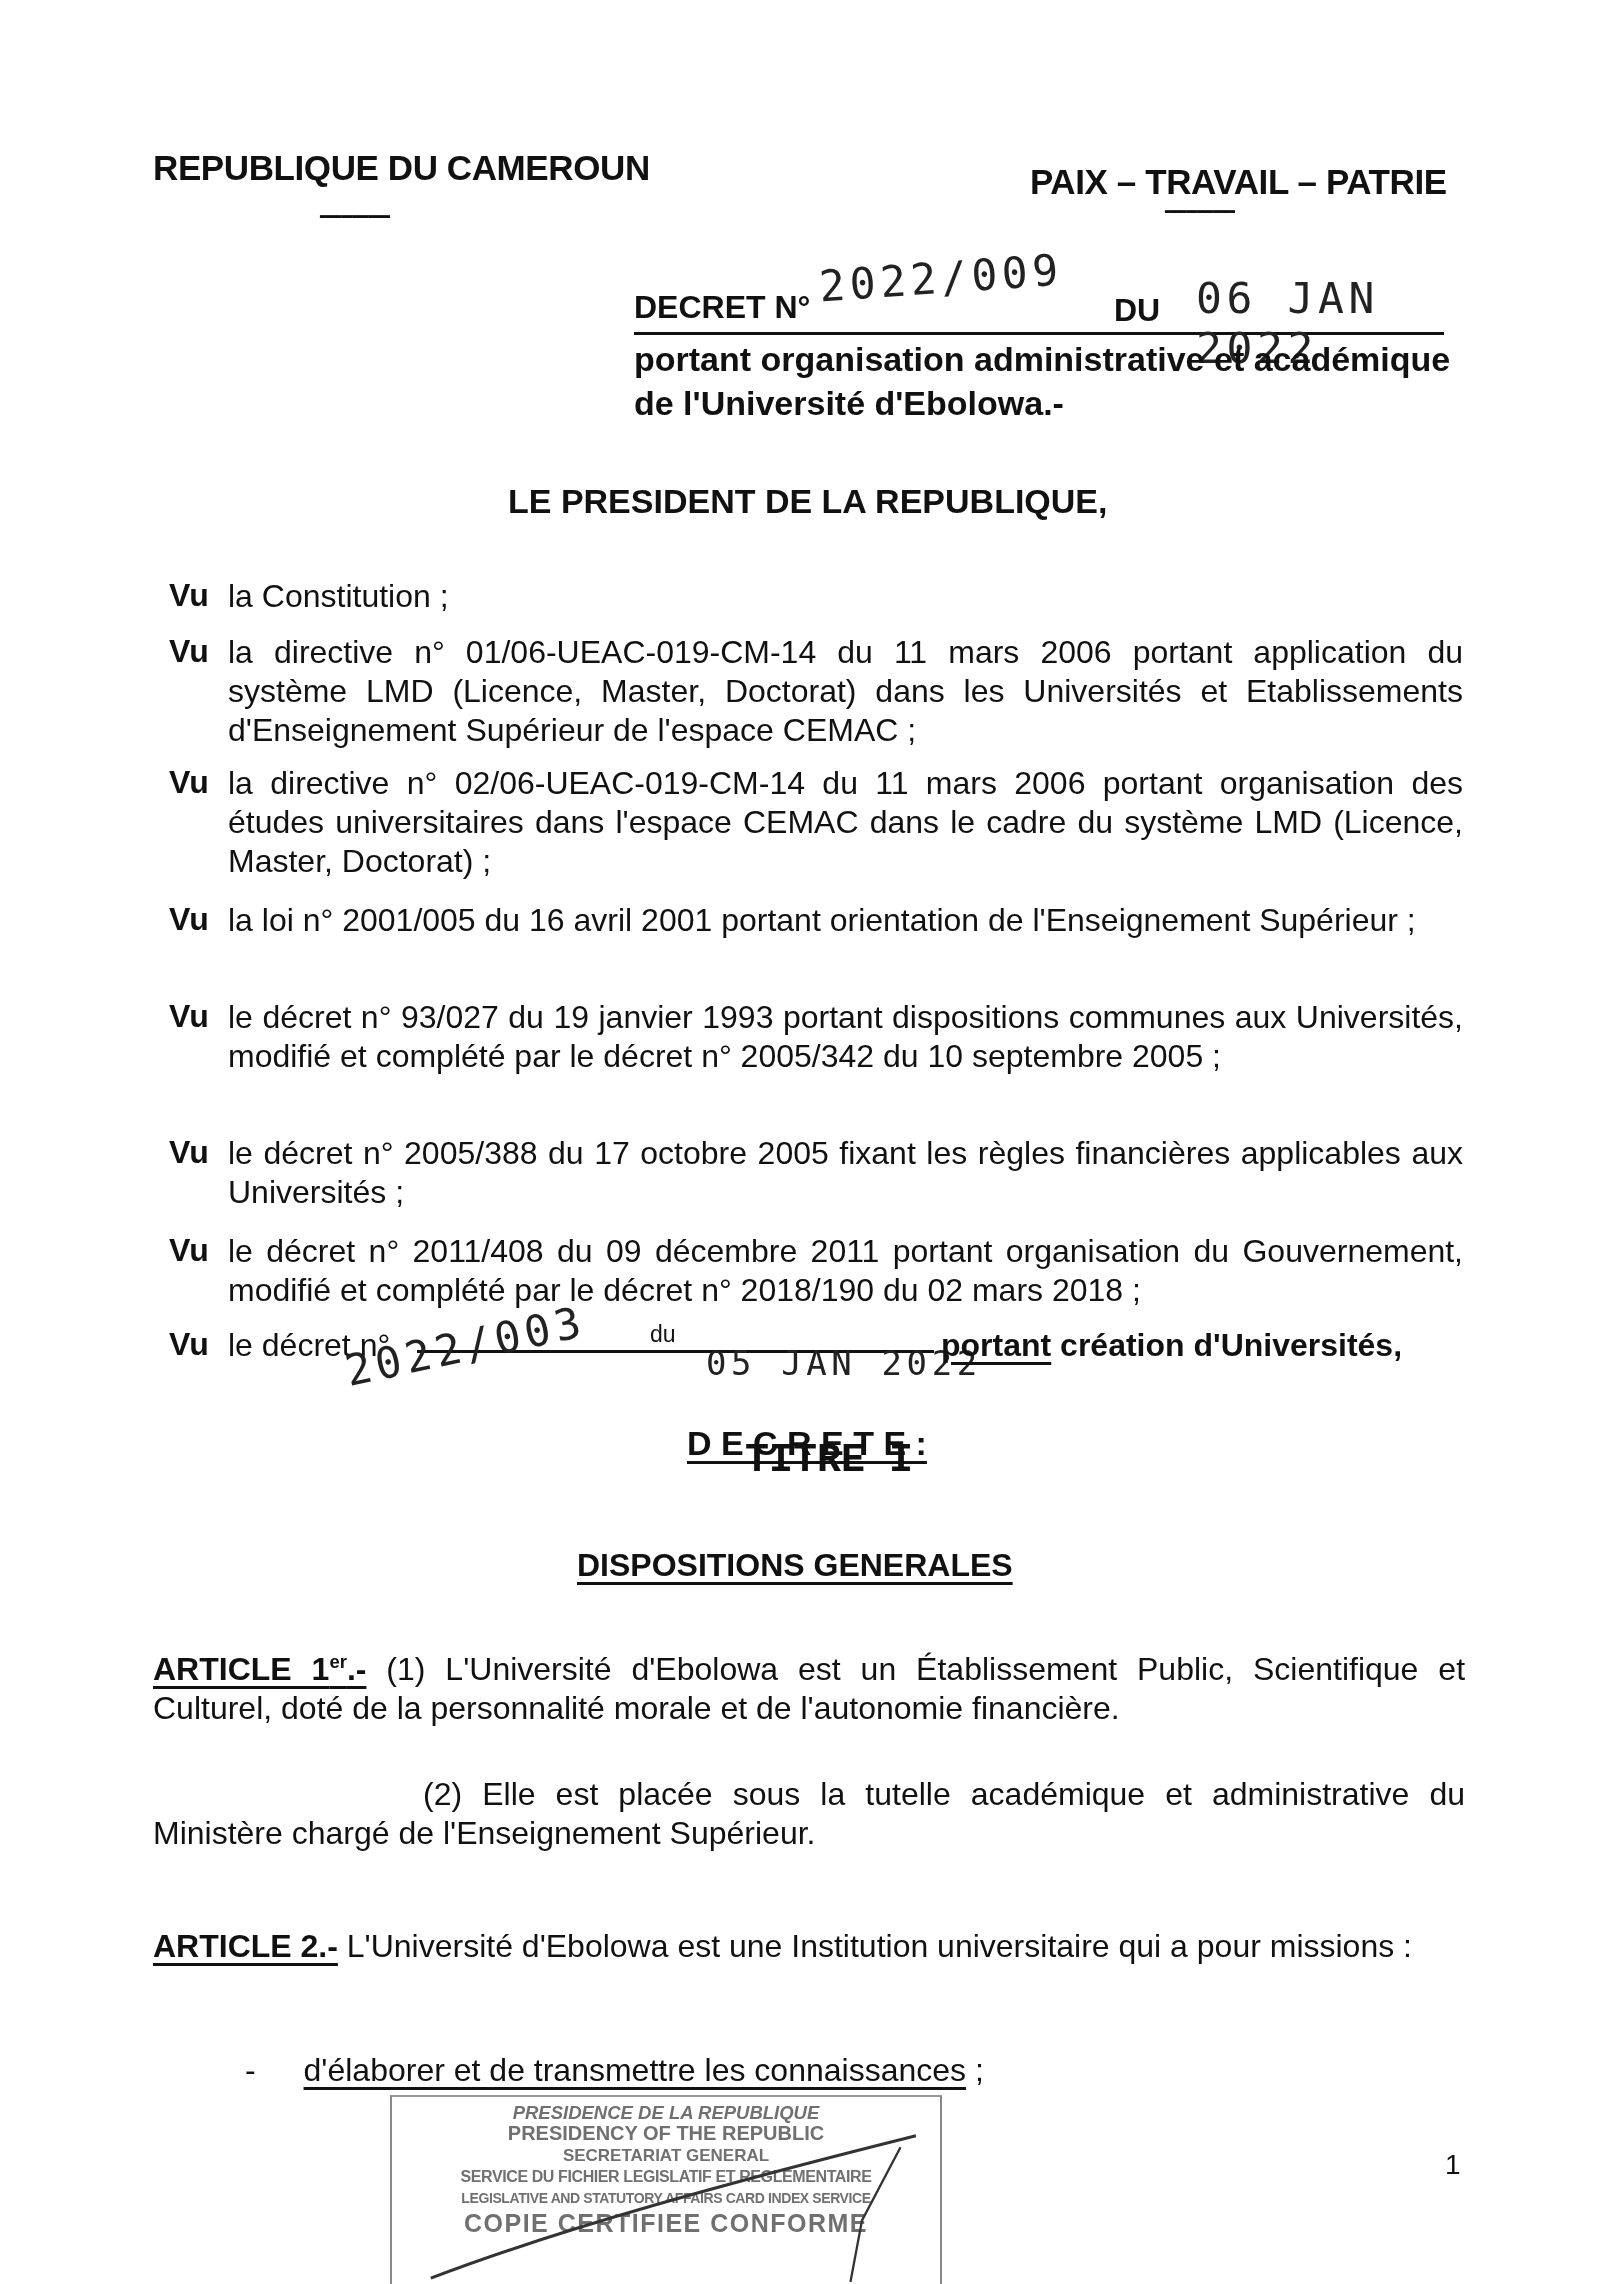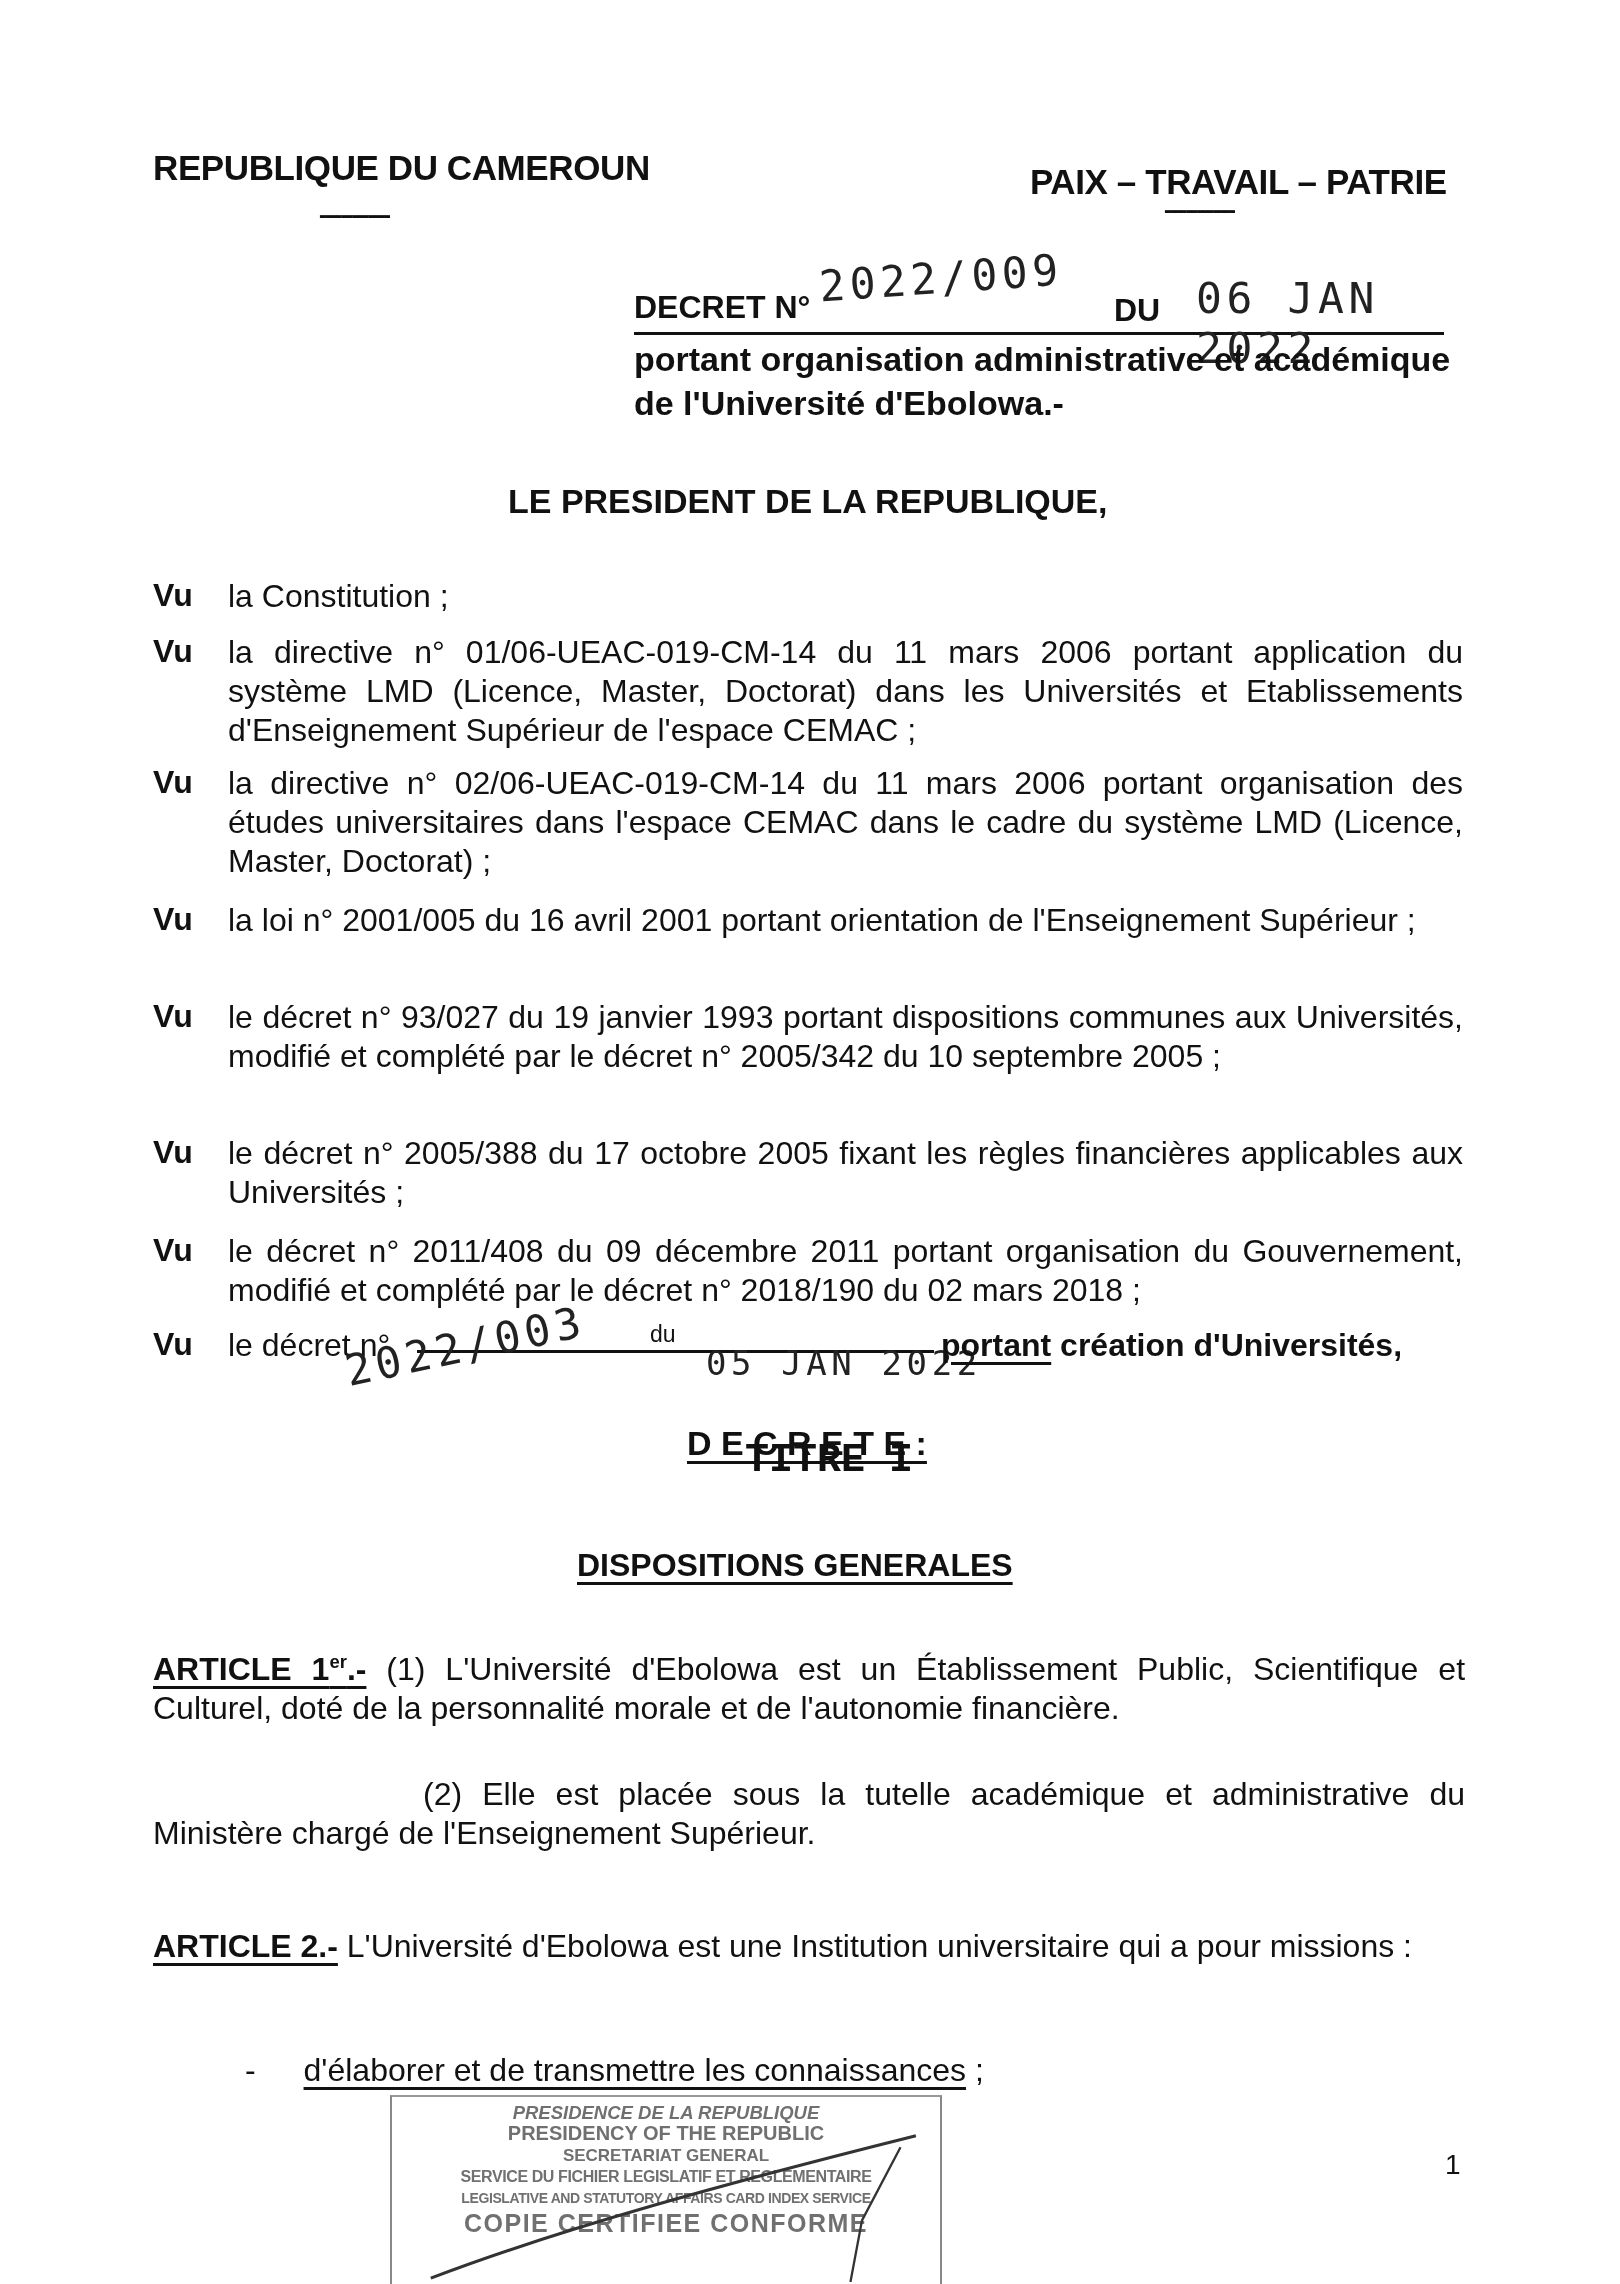--- a/index.html
+++ b/index.html
@@ -3,21 +3,21 @@
 <meta charset="utf-8">
 <style>
   html, body { margin:0; padding:0; background:#ffffff; }
   body { width:1620px; height:2284px; position:relative; overflow:hidden;
          font-family:"Liberation Sans", sans-serif; color:#111; }
   .abs { position:absolute; }
   .hdr { font-weight:bold; font-size:35px; letter-spacing:-0.4px; }
   .dash { font-weight:bold; font-size:23px; letter-spacing:-2.3px; }
   .b { font-weight:bold; }
   .txt { font-size:32px; line-height:39px;text-align:right; }
-  .vu-label { position:absolute; left:153px; font-weight:bold; font-size:32px; }
+  .vu-label { position:absolute; left:169px; font-weight:bold; font-size:32px; }
   .vu-body { position:absolute; left:228px; width:1235px; font-size:32px; line-height:39px; text-align:justify; }
   .stampnum { font-family:"DejaVu Sans Mono", monospace; font-size:43px; letter-spacing:4.6px; color:#222; }
   .u { text-decoration:underline; text-decoration-thickness:3.1px; text-underline-offset:6.2px; }
   .stamp-box { position:absolute; left:390px; top:2095px; width:548px; height:189px;
                border-left:2.3px solid #888; border-right:2.3px solid #888; border-top:2.3px solid #999;
                color:#707070; text-align:center; font-weight:bold; }
   .stamp-box div { line-height:21.6px; }
 </style>
 </head>
 <body>

